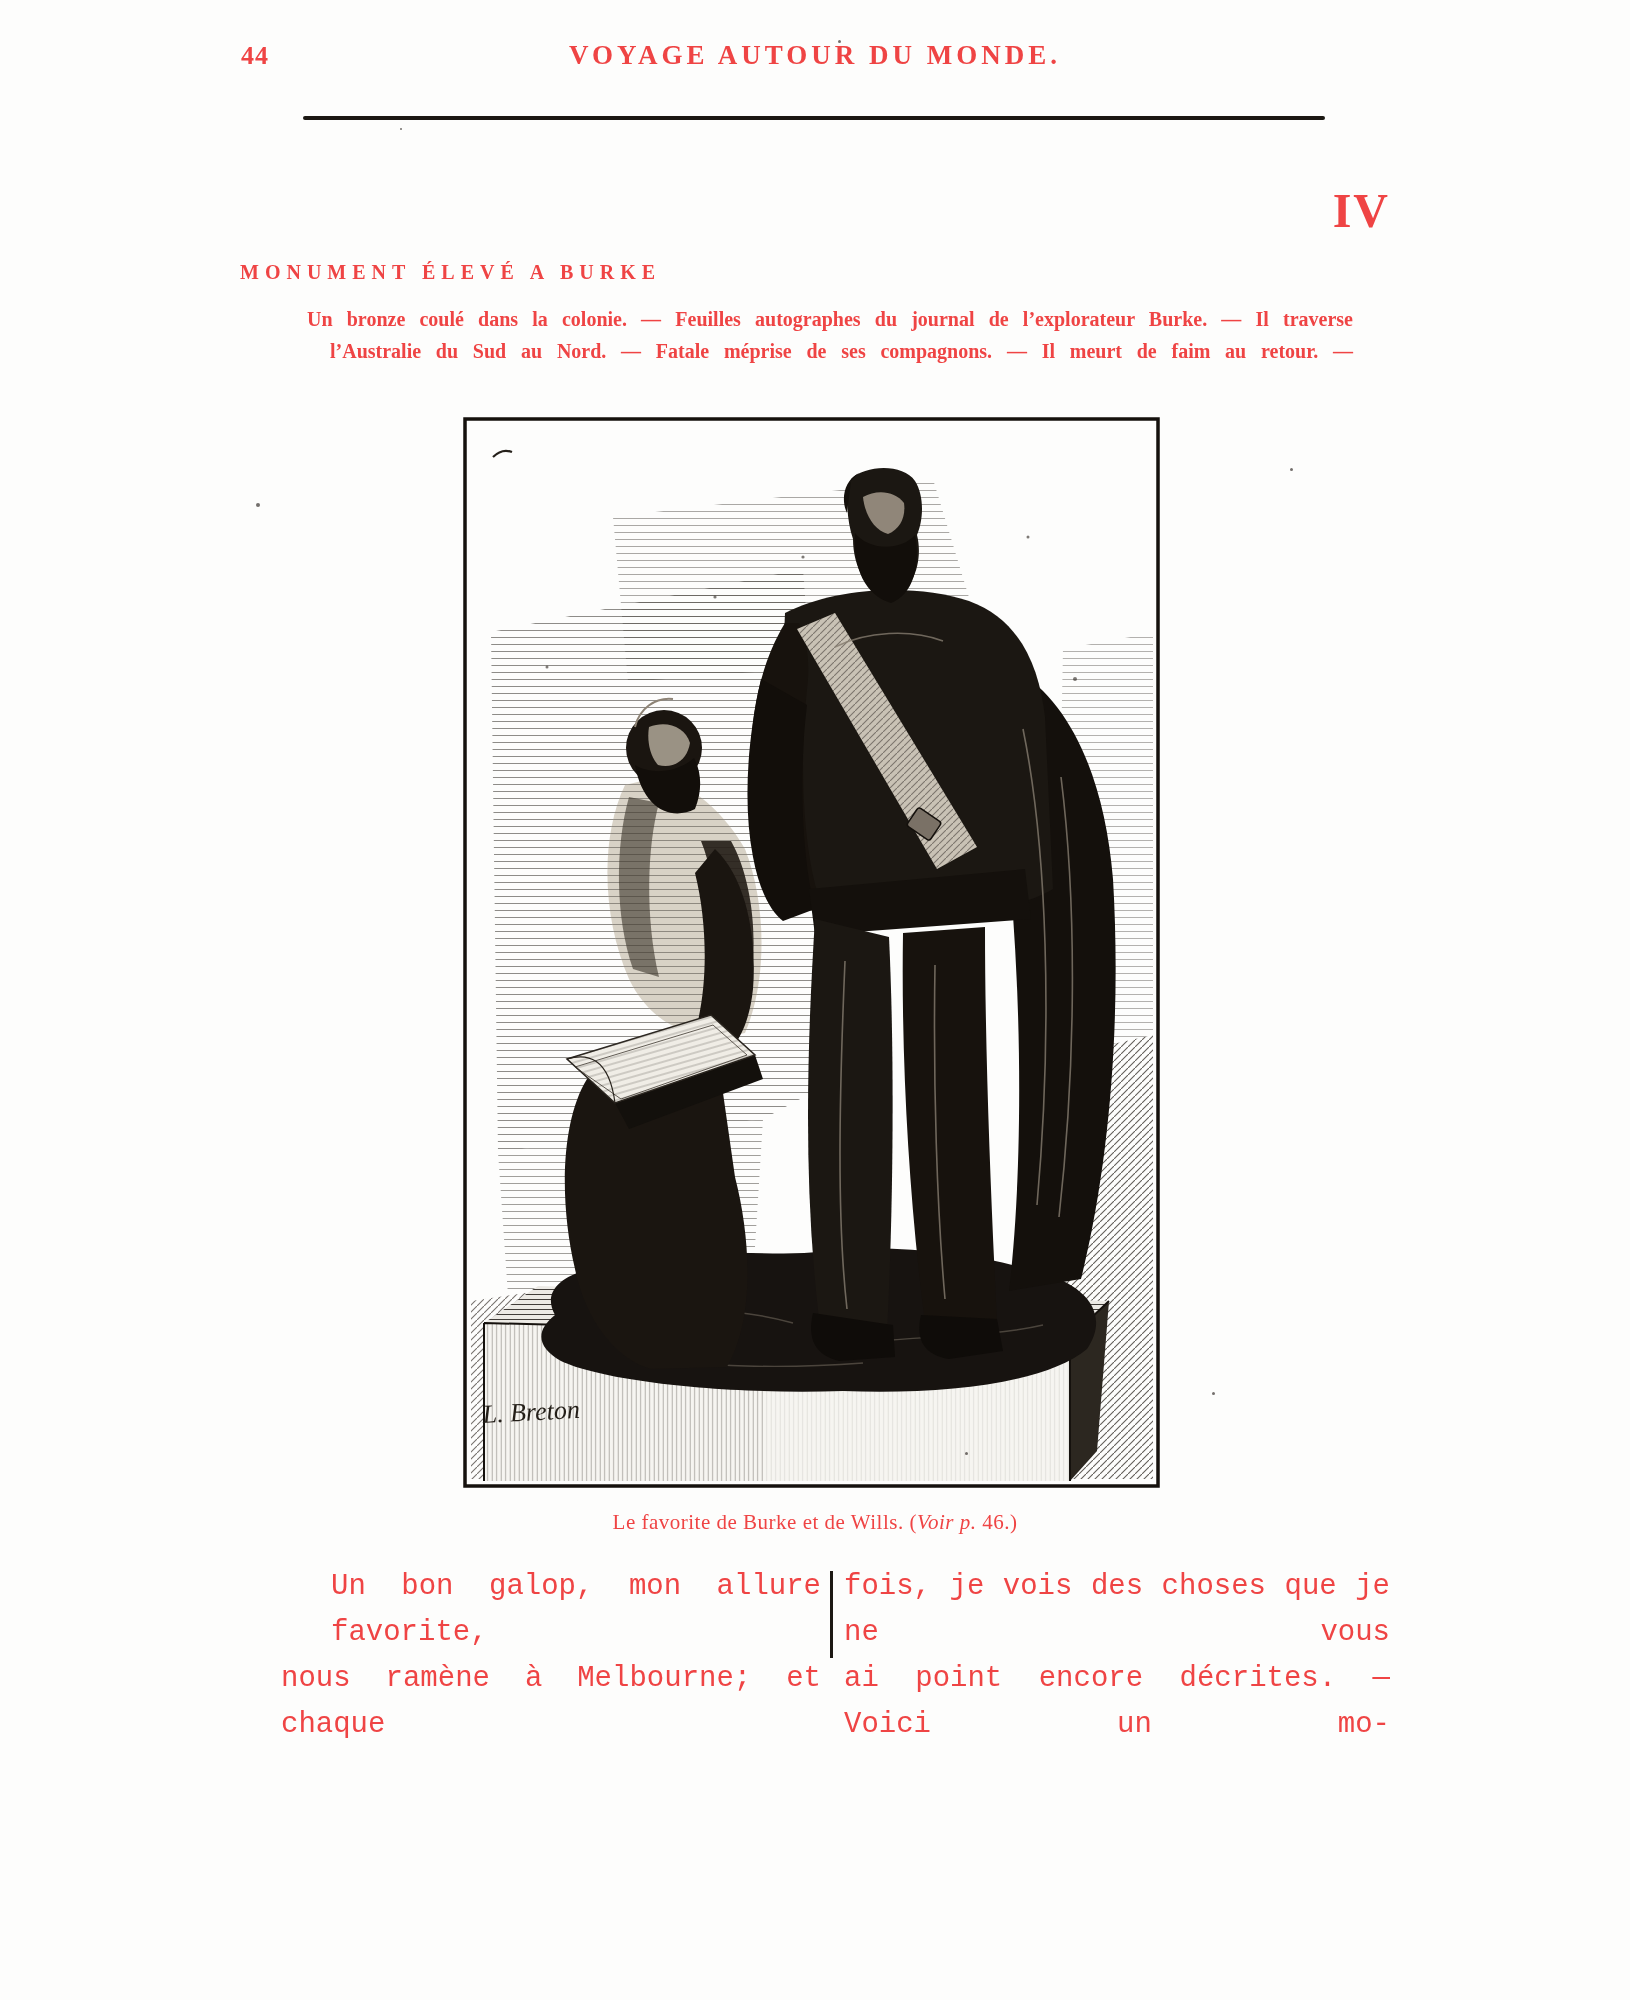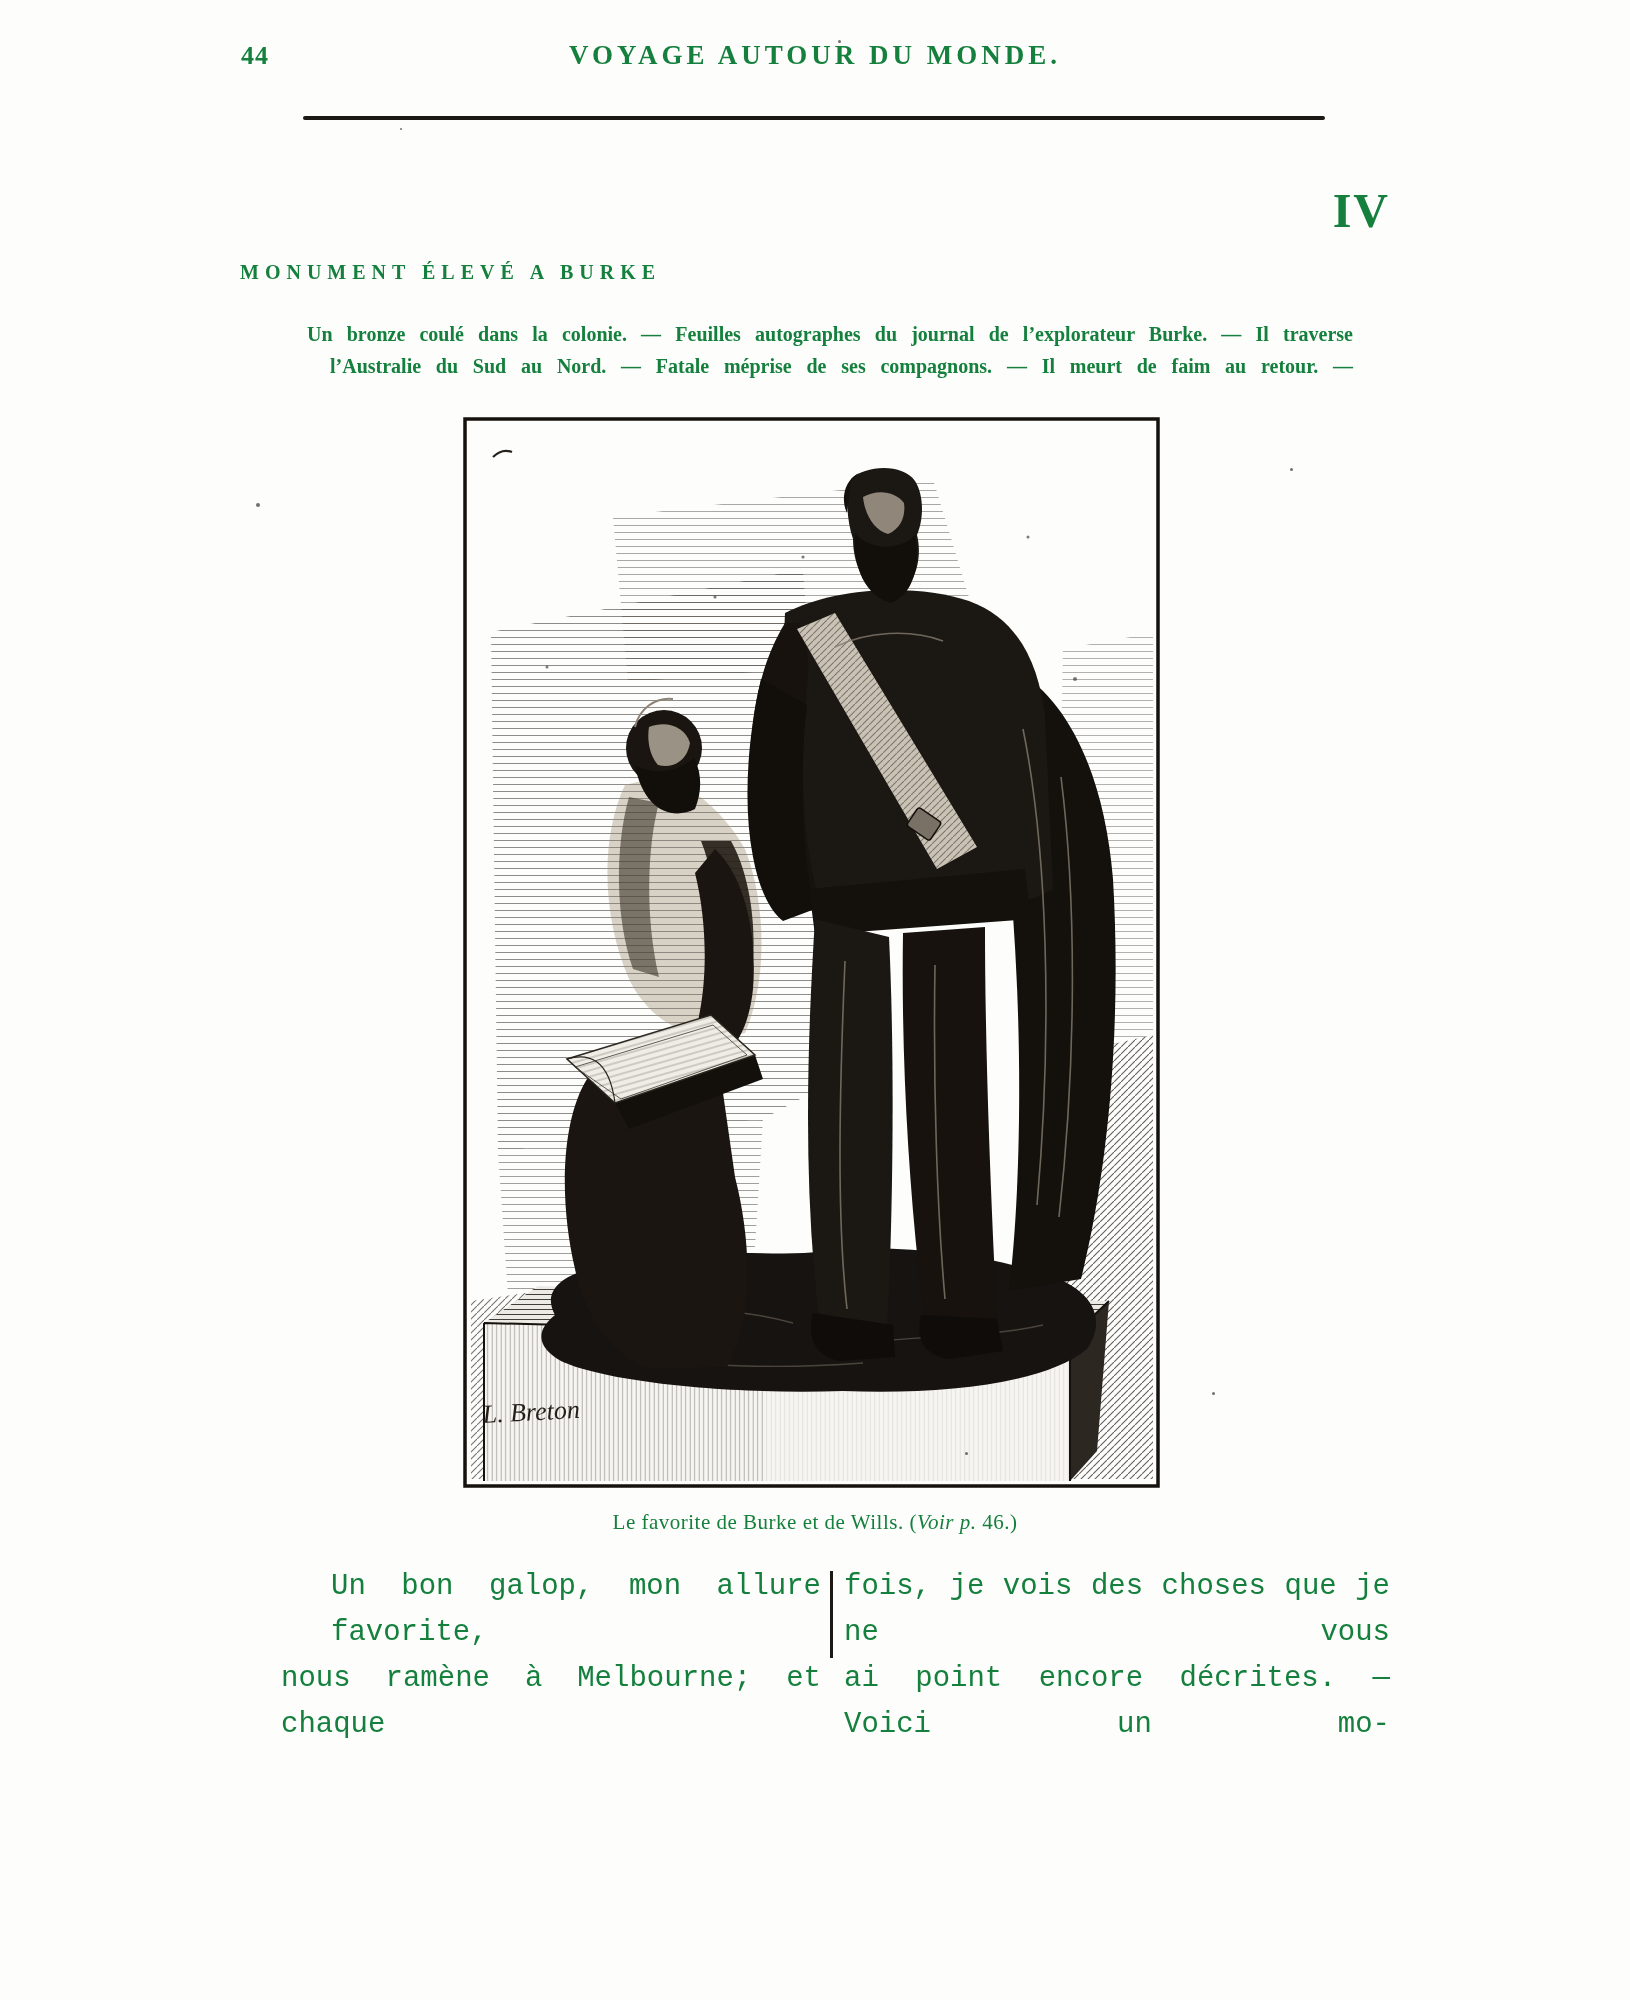--- a/index.html
+++ b/index.html
@@ -1,26 +1,26 @@
 <!DOCTYPE html>
 <html><head>
 <meta charset="utf-8">
 <style>
   html,body { margin:0; padding:0; background:#e8e8e6; }
   .page {
     position:relative; width:1630px; height:2000px; margin:0 auto;
     background:#fdfdfc; overflow:hidden;
-    font-family:"Liberation Serif","DejaVu Serif",serif; color:#15803d;
+    font-family:"Liberation Serif","DejaVu Serif",serif; color:#ef4444;
   }
   .page-number { position:absolute; left:241px; top:41px; font-size:26px; font-weight:700; letter-spacing:1px; }
   .running-header { position:absolute; left:240px; right:240px; top:40px; text-align:center; font-size:27px; font-weight:700; letter-spacing:4px; }
   .header-rule { position:absolute; left:303px; top:116px; width:1022px; height:4px; background:#1c1813; border-radius:2px; }
   .chapter-numeral { position:absolute; left:240px; right:240px; top:183px; text-align:right; font-size:48px; font-weight:700; letter-spacing:2px; }
   .chapter-title { position:absolute; left:240px; right:240px; top:261px; text-align:left; font-size:20px; font-weight:700; letter-spacing:6px; }
-  .summary { position:absolute; left:307px; top:318px; width:1046px; font-size:20px; font-weight:700; line-height:32px; }
+  .summary { position:absolute; left:307px; top:303px; width:1046px; font-size:20px; font-weight:700; line-height:32px; }
   .s-line { text-align:justify; text-align-last:justify; }
   .s-line.cont { padding-left:23px; }
   .s-line.last { text-align-last:left; }
   .figure-frame { position:absolute; left:463px; top:417px; width:697px; height:1071px; }
   .figure-frame svg { display:block; width:697px; height:1071px; }
   .caption { position:absolute; left:240px; right:240px; top:1510px; text-align:center; font-size:21px; letter-spacing:0.5px; }
   .caption .it { font-style:italic; }
   .col { position:absolute; top:1564px; font-size:29px; line-height:46px;font-family:Liberation Mono, monospace; }
   .col.left { left:281px; width:540px; }
   .col.right { left:844px; width:546px; }

